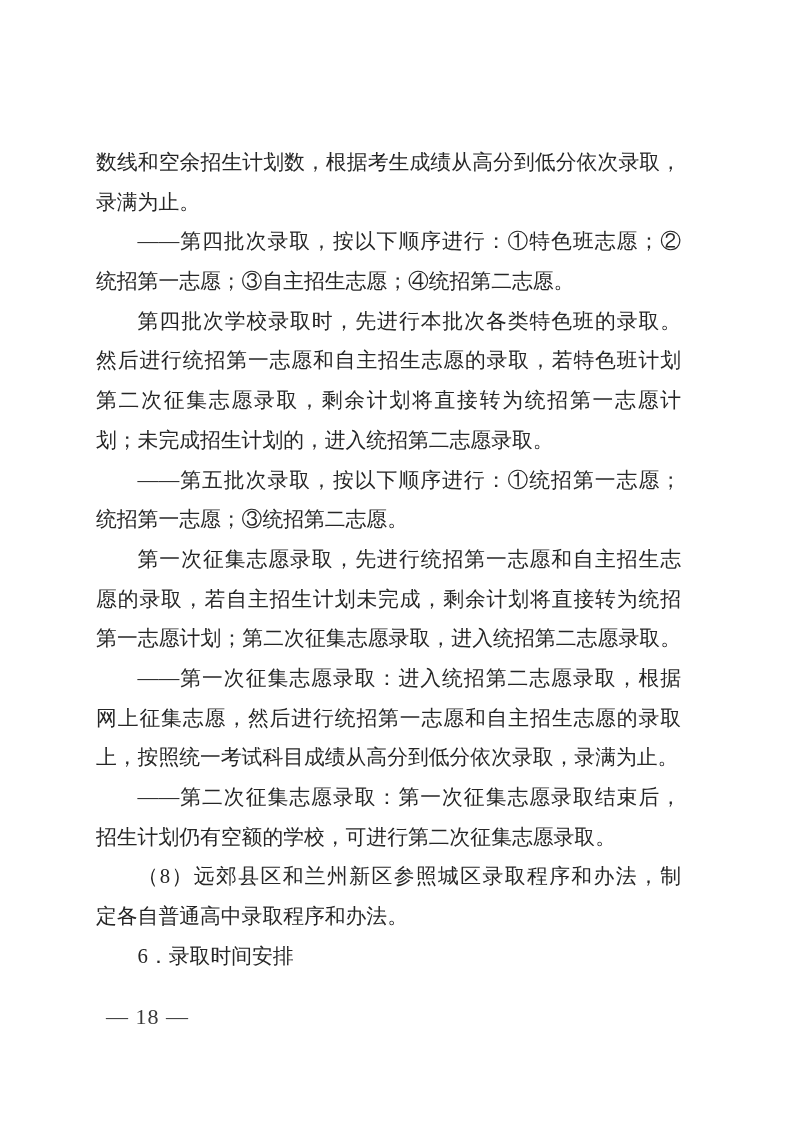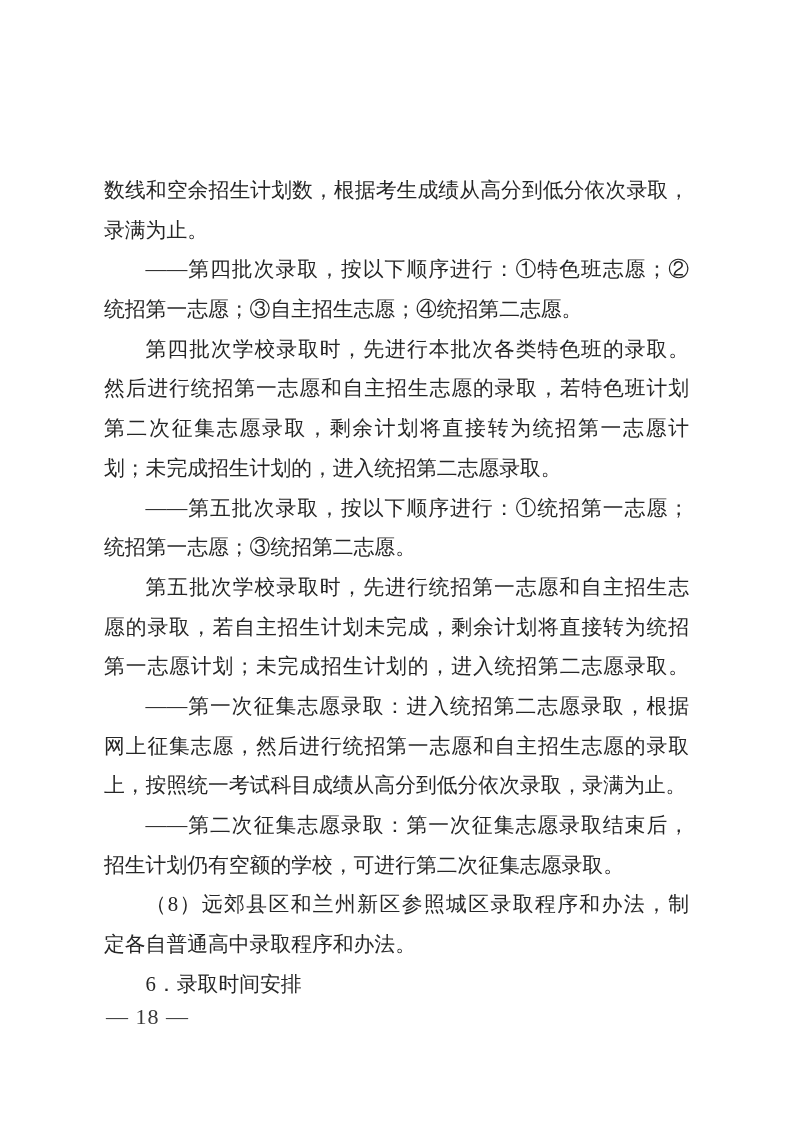--- a/index.html
+++ b/index.html
@@ -11,24 +11,23 @@
     position: relative;
     width: 793px;
     height: 1122px;
     background: #ffffff;
     overflow: hidden;
     font-family: "Liberation Serif", "DejaVu Serif", serif;
     color: #262626;
   }
   .text-block {
     position: absolute;
-    left: 104px;
+    left: 96px;
     top: 142px;
     width: 585px;
-    margin-top: 28px;
   }
   .para {
     margin: 0;
     padding: 0;
   }
   .line {
     height: 39.7px;
     line-height: 39.7px;
     font-size: 20.8px;
     white-space: nowrap;
@@ -74,23 +73,23 @@
       <div class="line fill">第二次征集志愿录取，剩余计划将直接转为统招第一志愿计</div>
       <div class="line">划；未完成招生计划的，进入统招第二志愿录取。</div>
     </section>
 
     <section class="para">
       <div class="line fill indent">——第五批次录取，按以下顺序进行：①统招第一志愿；</div>
       <div class="line">统招第一志愿；③统招第二志愿。</div>
     </section>
 
     <section class="para">
-      <div class="line fill indent">第五批次学校录取时，先进行统招第一志愿和自主招生志</div>
+      <div class="line fill indent">第一次征集志愿录取，先进行统招第一志愿和自主招生志</div>
       <div class="line fill">愿的录取，若自主招生计划未完成，剩余计划将直接转为统招</div>
-      <div class="line fill">第一志愿计划；未完成招生计划的，进入统招第二志愿录取。</div>
+      <div class="line fill">第一志愿计划；第二次征集志愿录取，进入统招第二志愿录取。</div>
     </section>
 
     <section class="para">
       <div class="line fill indent">——第一次征集志愿录取：进入统招第二志愿录取，根据</div>
       <div class="line fill">网上征集志愿，然后进行统招第一志愿和自主招生志愿的录取</div>
       <div class="line">上，按照统一考试科目成绩从高分到低分依次录取，录满为止。</div>
     </section>
 
     <section class="para">
       <div class="line fill indent">——第二次征集志愿录取：第一次征集志愿录取结束后，</div>

